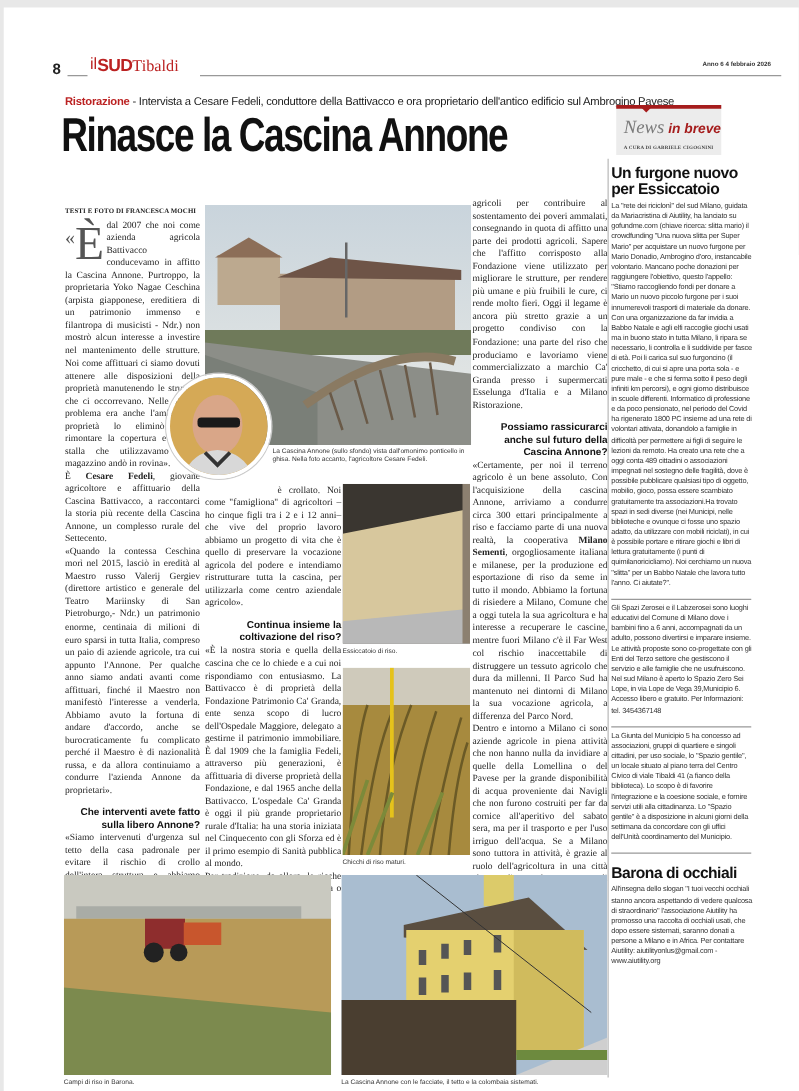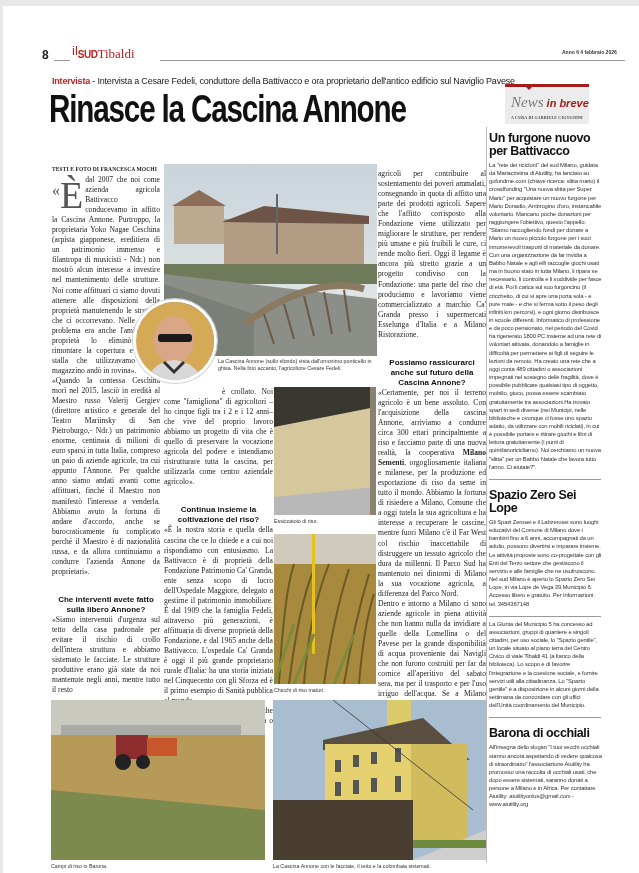--- a/index.html
+++ b/index.html
@@ -5,42 +5,42 @@
   * { box-sizing: border-box; margin: 0; padding: 0; }
   html, body { width: 639px; height: 873px; background: #e8e8e8; overflow: hidden; }
   body { font-family: "Liberation Serif", serif; color: #222; }
   .page { position: absolute; left: 3px; top: 6px; width: 636px; height: 867px; background: #fff; }
 
   .masthead { position: absolute; left: 39px; top: 38px; width: 444px; height: 20px; }
   .page-num { position: absolute; left: 0; top: 4px; font: bold 12px "Liberation Sans", sans-serif; color: #222; }
   .logo-rule-l { position: absolute; left: 12px; top: 16px; width: 16px; border-top: 1px solid #999; }
   .logo { position: absolute; left: 30px; top: 0; font-family: "Liberation Sans", sans-serif; }
   .logo .il { font-size: 13px; color: #b22; vertical-align: top; position: relative; top: -1px; }
-  .logo .sud { font-size: 10px; font-weight: bold; color: #b22; letter-spacing: -0.5px; }
+  .logo .sud { font-size: 14px; font-weight: bold; color: #b22; letter-spacing: -0.5px; }
   .logo .mil { font: 13px "Liberation Serif", serif; color: #b22; }
   .logo-rule-r { position: absolute; left: 118px; top: 16px; width: 465px; border-top: 1px solid #999; }
   .date { position: absolute; left: 520px; top: 5px; font: bold 5px "Liberation Sans", sans-serif; color: #333; white-space: nowrap; }
 
   .kicker { position: absolute; left: 49px; top: 70px; font: 9px "Liberation Sans", sans-serif; white-space: nowrap; letter-spacing: -0.2px; }
   .kicker .cat { color: #b22; font-weight: bold; }
   .headline { position: absolute; left: 46px; top: 82px; font: bold 38px "Liberation Sans", sans-serif; letter-spacing: -1.5px; transform: scaleX(0.78); transform-origin: left top; white-space: nowrap; color: #111; }
   .standfirst { position: absolute; left: 49px; top: 128px; width: 440px; font: 9.4px "Liberation Sans", sans-serif; line-height: 13px; color: #333; letter-spacing: -0.2px; }
 
   .col { position: absolute; font-size: 7.6px; line-height: 10.05px; text-align: justify; color: #222; }
   .byline { font: bold 5.5px "Liberation Serif", serif; letter-spacing: 0.1px; margin-bottom: 3px; }
   .dropcap { float: left; font-size: 38px; line-height: 32px; margin: 0 2px 0 0; color: #555; }
   .dropcap .quote { font-size: 16px; vertical-align: 12px; color: #555; }
-  .q { font: bold 8px "Liberation Sans", sans-serif; line-height: 10px; margin-top: 18px; color: #111; text-align: center; }
+  .q { font: bold 8px "Liberation Sans", sans-serif; line-height: 10px; margin-top: 8px; color: #111; text-align: right; }
   .p { margin: 0; }
 
   .photo { position: absolute; overflow: hidden; }
   .caption { position: absolute; font: 5.3px "Liberation Sans", sans-serif; color: #333; line-height: 7px; }
 
   .sidebar { position: absolute; left: 486px; top: 78px; width: 114px; }
-  .nib-header { width: 84px; height: 40px; background: #ececec; border-top: 3px solid #a51c1c; position: relative; margin-left: 16px; }
+  .nib-header { width: 84px; height: 40px; background: #ececec; border-top: 3px solid #a51c1c; position: relative; margin-left: 4px; }
   .nib-header .notch { position: absolute; left: 20px; top: -1px; width: 0; height: 0; border-left: 4px solid transparent; border-right: 4px solid transparent; border-top: 4px solid #a51c1c; }
   .nib-title { position: absolute; left: 6px; top: 6px; white-space: nowrap; }
   .nib-title .news { font: italic 15px "Liberation Serif", serif; color: #7a7a7a; }
   .nib-title .inb { font: bold italic 11px "Liberation Sans", sans-serif; color: #a51c1c; }
   .nib-sub { position: absolute; left: 6px; top: 28px; font: bold 4px "Liberation Serif", serif; color: #444; white-space: nowrap; letter-spacing: 0.2px; }
   .side-rule-v { position: absolute; left: 483px; top: 121px; height: 735px; border-left: 1px solid #bbb; }
   .brief-h { font: bold 12.5px "Liberation Sans", sans-serif; line-height: 13px; color: #111; letter-spacing: -0.4px; margin-top: 9px; }
   .brief-t { font: 5.9px "Liberation Sans", sans-serif; line-height: 8.15px; color: #333; margin-top: 3px; letter-spacing: -0.15px; }
   .brief-sep { border-top: 1px solid #999; margin-top: 8px; width: 112px; }
   .brief-wrap { position: absolute; left: 0; top: 42px; width: 114px; }
@@ -54,27 +54,28 @@
     <span class="page-num">8</span>
     <div class="logo-rule-l"></div>
     <span class="logo">
       <span class="il">il</span><span class="sud">SUD</span><span class="mil">Tibaldi</span>
     </span>
     <div class="logo-rule-r"></div>
     <span class="date">Anno 6 4 febbraio 2026</span>
   </div>
 
   <div class="kicker">
-    <span class="cat">Intervista</span><span> - Intervista a Cesare Fedeli, conduttore della Battivacco e ora proprietario dell'antico edificio sul Naviglio Pavese</span>
+    <span class="cat">Ristorazione</span><span> - Intervista a Cesare Fedeli, conduttore della Battivacco e ora proprietario dell'antico edificio sul Ambrogino Pavese</span>
   </div>
   <h1 class="headline">Rinasce la Cascina Annone</h1>
 
   <div class="col" style="left:49px; top:160px; width:108px;">
     <div class="byline">TESTI E FOTO DI FRANCESCA MOCHI</div>
     <p class="p"><span class="dropcap"><span class="quote">«</span><span>È</span></span><span>dal 2007 che noi come azienda agricola Battivacco conducevamo in affitto la Cascina Annone. Purtroppo, la proprietaria Yoko Nagae Ceschina (arpista giapponese, ereditiera di un patrimonio immenso e filantropa di musicisti - Ndr.) non mostrò alcun interesse a investire nel mantenimento delle strutture. Noi come affittuari ci siamo dovuti attenere alle disposizioni della proprietà manutenendo le strutture che ci occorrevano. Nelle altre il problema era anche l'amianto: la proprietà lo eliminò senza rimontare la copertura e così la stalla che utilizzavamo come magazzino andò in rovina».</span></p>
+    <p class="p"><span>È </span><b>Cesare Fedeli</b><span>, giovane agricoltore e affittuario della Cascina Battivacco, a raccontarci la storia più recente della Cascina Annone, un complesso rurale del Settecento.</span></p>
     <p class="p">«Quando la contessa Ceschina morì nel 2015, lasciò in eredità al Maestro russo Valerij Gergiev (direttore artistico e generale del Teatro Mariinsky di San Pietroburgo,- Ndr.) un patrimonio enorme, centinaia di milioni di euro sparsi in tutta Italia, compreso un paio di aziende agricole, tra cui appunto l'Annone. Per qualche anno siamo andati avanti come affittuari, finché il Maestro non manifestò l'interesse a venderla. Abbiamo avuto la fortuna di andare d'accordo, anche se burocraticamente fu complicato perché il Maestro è di nazionalità russa, e da allora continuiamo a condurre l'azienda Annone da proprietari».</p>
     <div class="q">Che interventi avete fatto sulla libero Annone?</div>
     <p class="p">«Siamo intervenuti d'urgenza sul tetto della casa padronale per evitare il rischio di crollo dell'intera struttura e abbiamo sistemato le facciate. Le strutture produttive erano già state da noi mantenute negli anni, mentre tutto il resto</p>
   </div>
 
   <div class="photo" style="left:161px; top:158px; width:213px; height:192px;">
     <svg width="213" height="192" viewBox="0 0 213 192">
       <defs>
         <linearGradient id="sky" x1="0" y1="0" x2="0" y2="1">
             <stop offset="0" stop-color="#c9d4dc"></stop>
@@ -126,21 +127,21 @@
     <svg width="102" height="150" viewBox="0 0 102 150">
       <rect width="102" height="150" fill="#cfcabb"></rect>
       <rect x="0" y="30" width="102" height="120" fill="#a78a3e"></rect>
       <path d="M5 150 Q10 60 20 30 M15 150 Q25 70 40 35 M30 150 Q35 80 55 30 M50 150 Q60 80 75 35 M70 150 Q80 90 95 40 M85 150 Q90 90 100 60" stroke="#6b5a26" stroke-width="2" fill="none"></path>
       <rect x="38" y="0" width="3" height="120" fill="#e5c21b"></rect>
       <path d="M0 150 L20 90 M20 150 L40 100 M60 150 L80 100" stroke="#7c8a3a" stroke-width="3"></path>
     </svg>
   </div>
   <div class="caption" style="left:271px; top:681px; width:102px;">Chicchi di riso maturi.</div>
 
-  <div class="col" style="left:375px; top:163px; width:108px;">
+  <div class="col" style="left:375px; top:152px; width:108px;">
     <p class="p">agricoli per contribuire al sostentamento dei poveri ammalati, consegnando in quota di affitto una parte dei prodotti agricoli. Sapere che l'affitto corrisposto alla Fondazione viene utilizzato per migliorare le strutture, per rendere più umane e più fruibili le cure, ci rende molto fieri. Oggi il legame è ancora più stretto grazie a un progetto condiviso con la Fondazione: una parte del riso che produciamo e lavoriamo viene commercializzato a marchio Ca' Granda presso i supermercati Esselunga d'Italia e a Milano Ristorazione.</p>
     <div class="q">Possiamo rassicurarci anche sul futuro della Cascina Annone?</div>
     <p class="p"><span>«Certamente, per noi il terreno agricolo è un bene assoluto. Con l'acquisizione della cascina Annone, arriviamo a condurre circa 300 ettari principalmente a riso e facciamo parte di una nuova realtà, la cooperativa </span><b>Milano Sementi</b><span>, orgogliosamente italiana e milanese, per la produzione ed esportazione di riso da seme in tutto il mondo. Abbiamo la fortuna di risiedere a Milano, Comune che a oggi tutela la sua agricoltura e ha interesse a recuperare le cascine, mentre fuori Milano c'è il Far West col rischio inaccettabile di distruggere un tessuto agricolo che dura da millenni. Il Parco Sud ha mantenuto nei dintorni di Milano la sua vocazione agricola, a differenza del Parco Nord.</span></p>
     <p class="p">Dentro e intorno a Milano ci sono aziende agricole in piena attività che non hanno nulla da invidiare a quelle della Lomellina o del Pavese per la grande disponibilità di acqua proveniente dai Navigli che non furono costruiti per far da cornice all'aperitivo del sabato sera, ma per il trasporto e per l'uso irriguo dell'acqua. Se a Milano sono tuttora in attività, è grazie al ruolo dell'agricoltura in una città che sta diventando una metropoli internazionale».</p>
   </div>
 
   <div class="photo" style="left:48px; top:694px; width:214px; height:160px;">
     <svg width="214" height="160" viewBox="0 0 214 160">
       <rect width="214" height="40" fill="#c9c9c0"></rect>
       <rect x="10" y="25" width="180" height="10" fill="#a9aca6"></rect>
@@ -181,26 +182,25 @@
 
   <div class="side-rule-v"></div>
   <div class="sidebar">
     <div class="nib-header">
       <div class="notch"></div>
       <div class="nib-title"><span class="news">News</span><span class="inb"> in breve</span></div>
       <div class="nib-sub">A CURA DI GABRIELE CIGOGNINI</div>
     </div>
     <div class="brief-wrap">
       <div>
-        <div class="brief-h" style="margin-top:6px;">Un furgone nuovo per Battivacco</div>
+        <div class="brief-h" style="margin-top:6px;">Un furgone nuovo per Essiccatoio</div>
         <div class="brief-t">La "rete dei riciclonì" del sud Milano, guidata da Mariacristina di Aiutility, ha lanciato su gofundme.com (chiave ricerca: slitta mario) il crowdfunding "Una nuova slitta per Super Mario" per acquistare un nuovo furgone per Mario Donadio, Ambrogino d'oro, instancabile volontario. Mancano poche donazioni per raggiungere l'obiettivo, questo l'appello: "Stiamo raccogliendo fondi per donare a Mario un nuovo piccolo furgone per i suoi innumerevoli trasporti di materiale da donare. Con una organizzazione da far invidia a Babbo Natale e agli elfi raccoglie giochi usati ma in buono stato in tutta Milano, li ripara se necessario, li controlla e li suddivide per fasce di età. Poi li carica sul suo furgoncino (il cricchetto, di cui si apre una porta sola - e pure male - e che si ferma sotto il peso degli infiniti km percorsi), e ogni giorno distribuisce in scuole differenti. Informatico di professione e da poco pensionato, nel periodo del Covid ha rigenerato 1800 PC insieme ad una rete di volontari attivata, donandolo a famiglie in difficoltà per permettere ai figli di seguire le lezioni da remoto. Ha creato una rete che a oggi conta 489 cittadini o associazioni impegnati nel sostegno delle fragilità, dove è possibile pubblicare qualsiasi tipo di oggetto, mobilio, gioco, possa essere scambiato gratuitamente tra associazioni.Ha trovato spazi in sedi diverse (nei Municipi, nelle biblioteche e ovunque ci fosse uno spazio adatto, da utilizzare con mobili riciclati), in cui è possibile portare e ritirare giochi e libri di lettura gratuitamente (i punti di quimilanoricicliamo). Noi cerchiamo un nuova "slitta" per un Babbo Natale che lavora tutto l'anno. Ci aiutate?".</div>
       </div>
       <div class="brief-sep"></div>
       <div>
-        <div class="brief-h">Spazio Zero Sei Lope</div>
         <div class="brief-t">Gli Spazi Zerosei e il Labzerosei sono luoghi educativi del Comune di Milano dove i bambini fino a 6 anni, accompagnati da un adulto, possono divertirsi e imparare insieme. Le attività proposte sono co-progettate con gli Enti del Terzo settore che gestiscono il servizio e alle famiglie che ne usufruiscono. Nel sud Milano è aperto lo Spazio Zero Sei Lope, in via Lope de Vega 39,Municipio 6. Accesso libero e gratuito. Per Informazioni: tel. 3454367148</div>
       </div>
       <div class="brief-sep"></div>
       <div>
         <div class="brief-t">La Giunta del Municipio 5 ha concesso ad associazioni, gruppi di quartiere e singoli cittadini, per uso sociale, lo "Spazio gentile", un locale situato al piano terra del Centro Civico di viale Tibaldi 41 (a fianco della biblioteca). Lo scopo è di favorire l'integrazione e la coesione sociale, e fornire servizi utili alla cittadinanza. Lo "Spazio gentile" è a disposizione in alcuni giorni della settimana da concordare con gli uffici dell'Unità coordinamento del Municipio.</div>
       </div>
       <div class="brief-sep"></div>
       <div>
         <div class="brief-h">Barona di occhiali</div>
         <div class="brief-t">All'insegna dello slogan "I tuoi vecchi occhiali stanno ancora aspettando di vedere qualcosa di straordinario" l'associazione Aiutility ha promosso una raccolta di occhiali usati, che dopo essere sistemati, saranno donati a persone a Milano e in Africa. Per contattare Aiutility: aiutilityonlus@gmail.com - www.aiutility.org</div>

